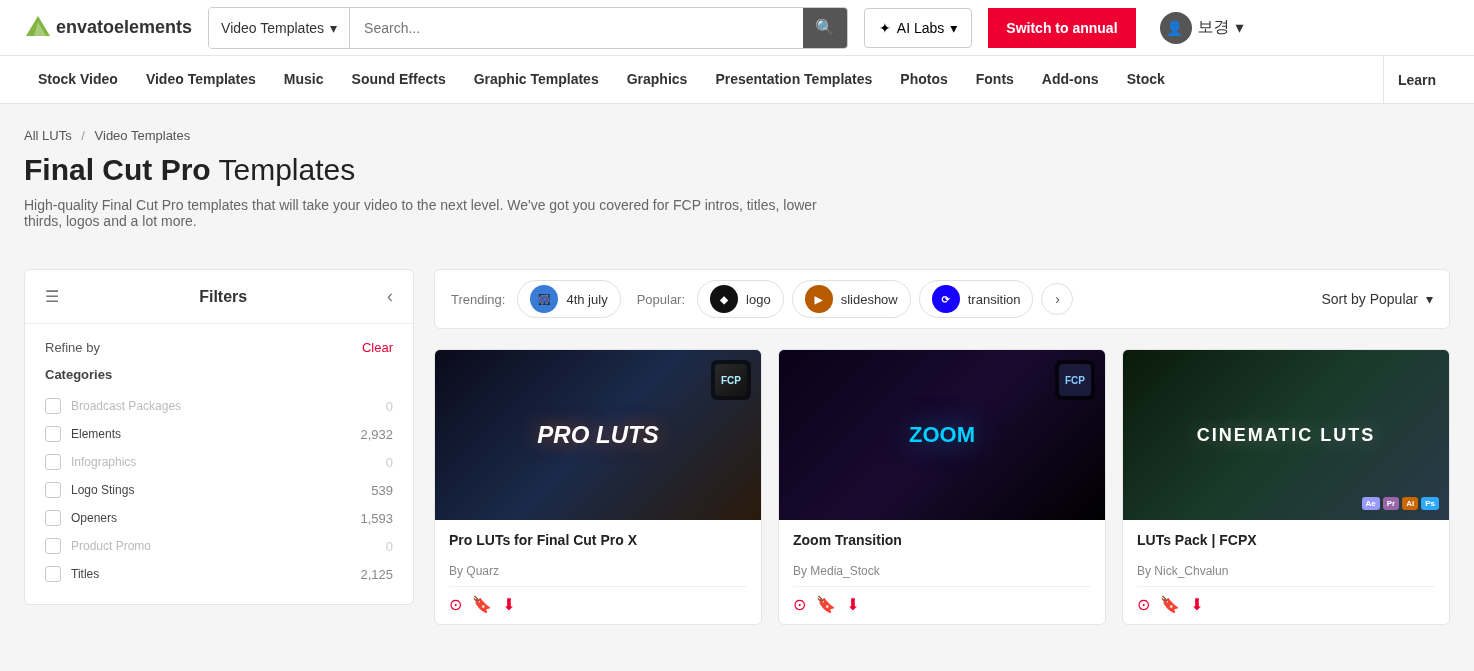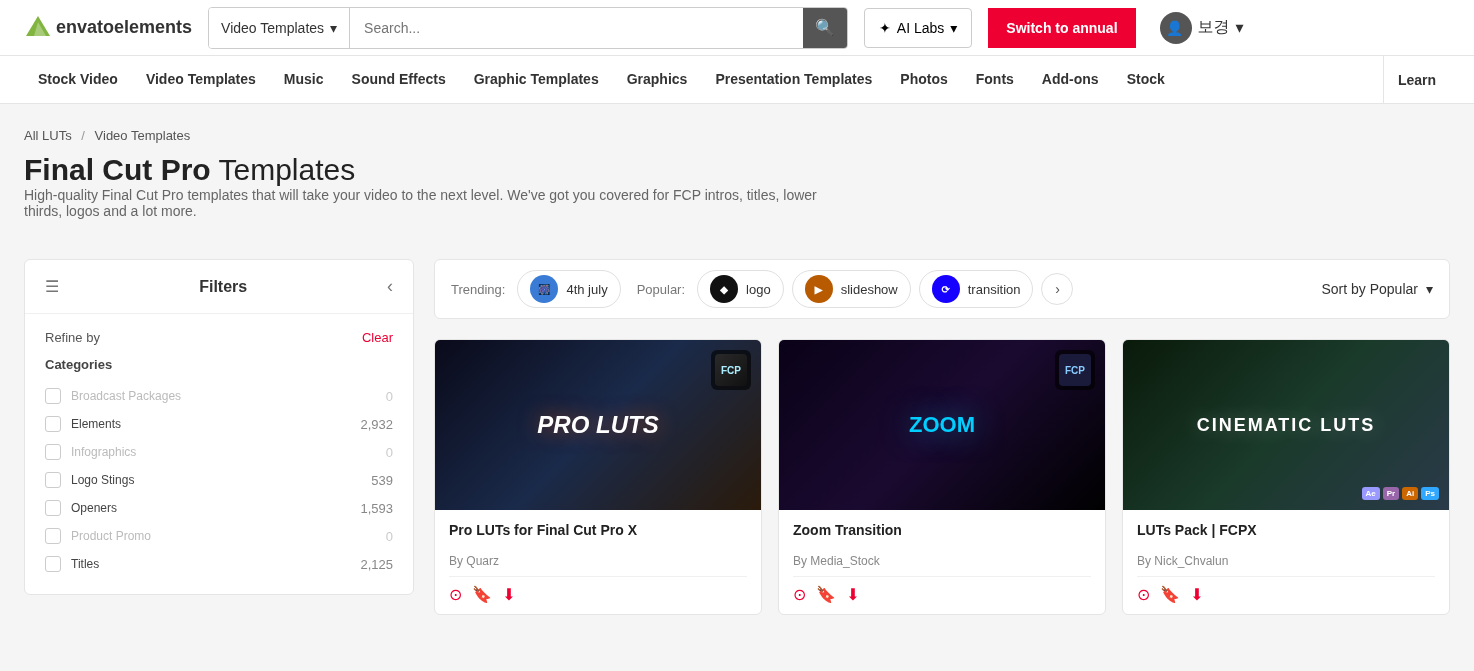--- a/index.html
+++ b/index.html
@@ -158,20 +158,21 @@
       font-size: 13px;
       color: #666;
       margin-bottom: 10px;
     }
     .breadcrumb a { color: #555; text-decoration: none; }
     .breadcrumb span { color: #999; margin: 0 6px; }
     .page-title {
       font-size: 30px;
       font-weight: 300;
       color: #222;
+      margin-bottom: 10px;
     }
     .page-title strong { font-weight: 700; }
     .page-desc {
       font-size: 14px;
       color: #666;
       max-width: 800px;
     }
 
     
     .main-layout {

